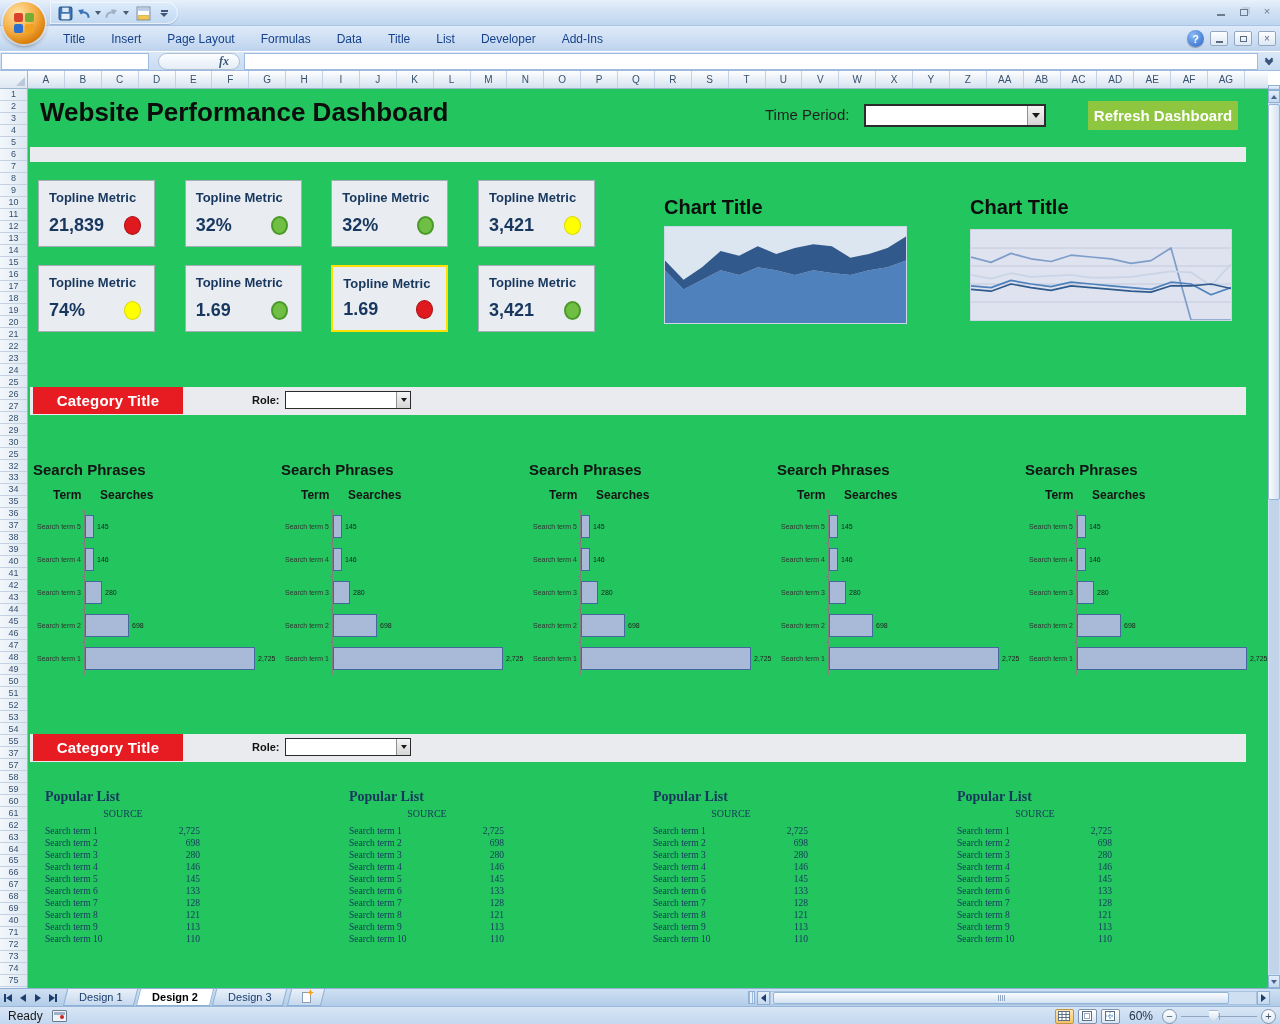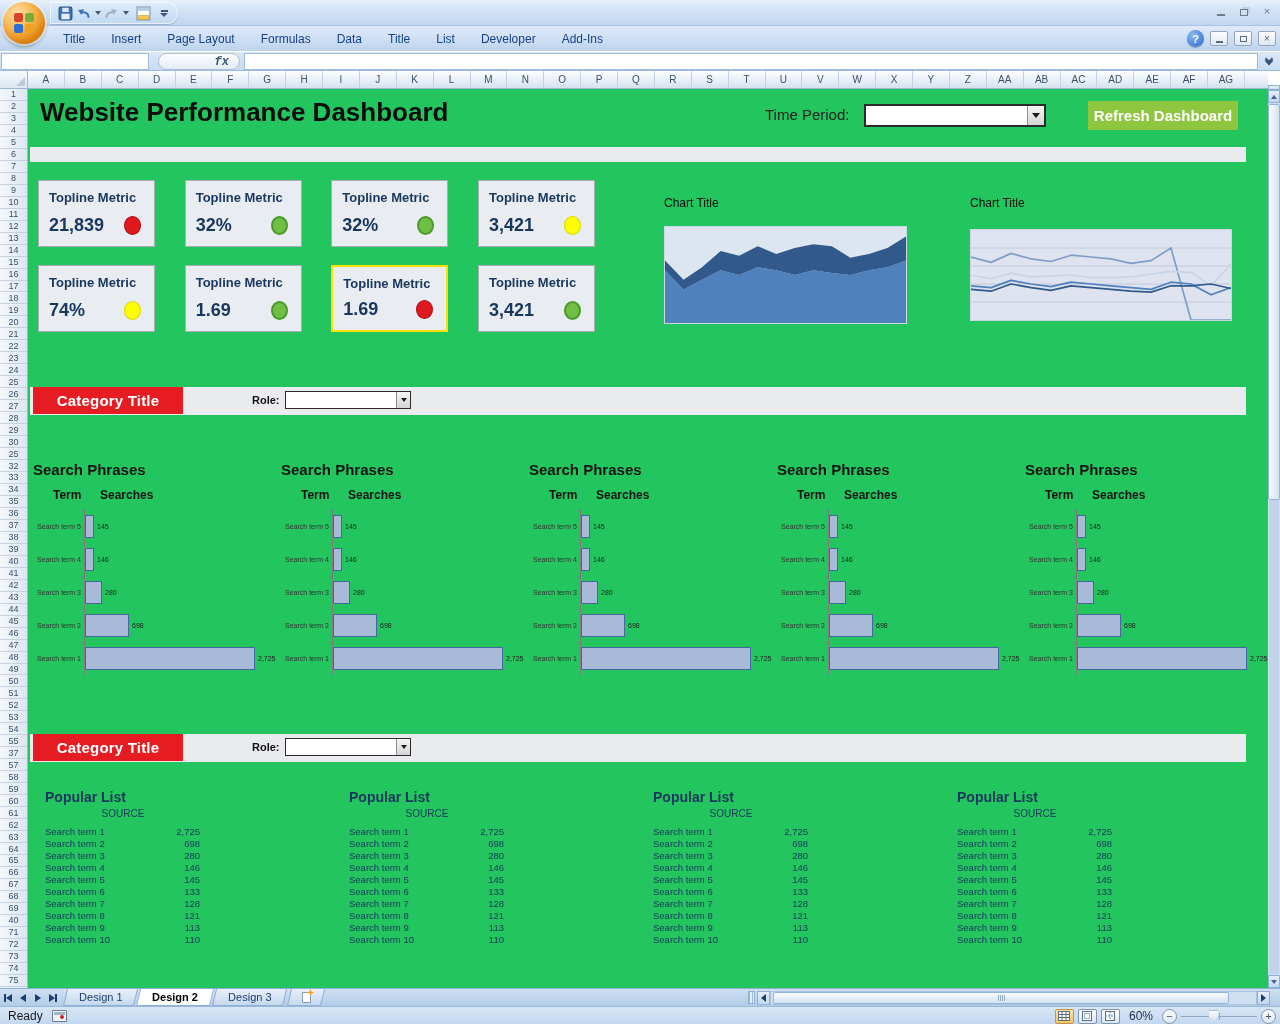--- a/index.html
+++ b/index.html
@@ -49,21 +49,21 @@
   .wbtn .minbar{width:7px;height:2px;background:#5a6b80;margin-top:6px;}
   .wbtn .restbox{width:7px;height:6px;border:1px solid #5a6b80;}
 
   
   .formulabar{position:absolute;left:0;top:52px;width:1280px;height:19px;
     background:linear-gradient(#dae8f8,#c8dbf1);border-bottom:1px solid #9ebbdd;}
   .namebox{position:absolute;left:1px;top:1px;width:148px;height:17px;background:#fff;
     border:1px solid #9ebbdd;}
   .fxpill{position:absolute;left:158px;top:1px;width:82px;height:17px;border:1px solid #aebfd4;
     border-radius:9px;background:linear-gradient(#fdfeff,#e3ecf6);display:flex;align-items:flex-end;justify-content:flex-end;
-    padding-right:10px;font-family:Liberation Mono, monospace;font-style:italic;font-weight:bold;font-size:12px;color:#3c5a7a;}
+    padding-right:10px;font-family:Liberation Serif, serif;font-style:italic;font-weight:bold;font-size:12px;color:#3c5a7a;}
   .fbar-input{position:absolute;left:244px;top:1px;right:22px;height:17px;background:#fff;border:1px solid #9ebbdd;}
   .fexp{position:absolute;right:2px;top:1px;width:18px;height:17px;display:flex;flex-direction:column;
     align-items:center;justify-content:center;}
   .fexp span{width:6px;height:6px;border-right:2px solid #3a557a;border-bottom:2px solid #3a557a;
     transform:rotate(45deg);margin-top:-4px;}
 
   
   .colheads{position:absolute;left:0;top:71px;width:1268px;height:18px;display:flex;
     background:linear-gradient(#fdfefe,#e6edf6 60%,#d5e1ef);border-bottom:1px solid #9eb6ce;}
   .corner{width:28px;height:100%;border-right:1px solid #9eb6ce;position:relative;
@@ -104,21 +104,21 @@
   .metric{width:117px;height:67px;background:#e9ecf1;border:1px solid #a6adb5;position:relative;}
   .metric.c-highlight{border:2px solid #ffdf00;}
   .m-label{position:absolute;left:10px;top:9px;font-size:13px;font-weight:bold;color:#17375e;}
   .m-value{position:absolute;left:10px;bottom:10px;font-size:18px;font-weight:bold;color:#17375e;}
   .dot{position:absolute;right:13px;bottom:11px;width:17px;height:19px;border-radius:50%;}
   .dot.c-red{background:#e0191f;border:1px solid #a91016;}
   .dot.c-green{background:#6fbf44;border:2px solid #4a9a2a;}
   .dot.c-yellow{background:#ffff00;border:1px solid #d9d900;}
 
   
-  .chart-title{position:absolute;font-size:12px;font-weight:normal;color:#0d0d0d;}
+  .chart-title{position:absolute;font-size:20px;font-weight:bold;color:#0d0d0d;}
   .ct1{left:636px;top:107px;} .ct2{left:942px;top:107px;}
   .plot{position:absolute;}
   #area-plot{left:636px;top:137px;width:243px;height:98px;background:#dce6f1;border:1px solid #ccd8e8;}
   #line-plot{left:942px;top:140px;width:262px;height:92px;background:#dee3ef;border:1px solid #ccd4e6;}
   .plot svg{width:100%;height:100%;display:block;}
 
   
   .catbox{position:absolute;width:150px;height:27px;background:#e61c22;color:#fff;font-weight:bold;
     font-size:15px;display:flex;align-items:center;justify-content:center;letter-spacing:.2px;}
   .rolelab{position:absolute;font-size:11px;font-weight:bold;color:#111;}
@@ -131,21 +131,21 @@
   .sh-term{margin-left:20px;width:47px;}
   .srow{display:flex;align-items:center;height:33px;position:relative;}
   .srow::before{content:'';position:absolute;left:49px;top:0;width:3px;height:1px;background:#7f7f7f;}
   .sr-label{width:51px;text-align:right;font-size:7px;color:#333;padding-right:3px;flex:none;}
   .sr-axis{width:1px;align-self:stretch;background:#7f7f7f;flex:none;}
   .sr-bar{height:23px;background:#a9bad8;border:1px solid #44689d;flex:none;}
   .sr-val{font-size:7px;color:#222;margin-left:3px;white-space:nowrap;}
 
   
   .pop-wrap{position:absolute;left:17px;top:700px;display:flex;gap:54px;}
-  .psec{width:250px;color:#17375e;}
+  .psec{width:250px;color:#17375e;font-family:Liberation Serif, serif;}
   .ptitle{font-size:14px;font-weight:bold;color:#17375e;}
   .psource{width:156px;text-align:center;font-size:10px;margin-top:3px;}
   .plist{margin-top:6px;}
   .prow{display:flex;align-items:center;height:12.05px;font-size:9.5px;}
   .p-term{width:112px;}
   .p-val{width:43px;text-align:right;}
 
   
   .vscroll{position:absolute;right:0;top:85px;width:12px;height:903px;background:#cfdff2;}
   .vsplit{position:absolute;left:0;top:0;width:12px;height:5px;background:linear-gradient(#eef4fb,#c9dbef);

